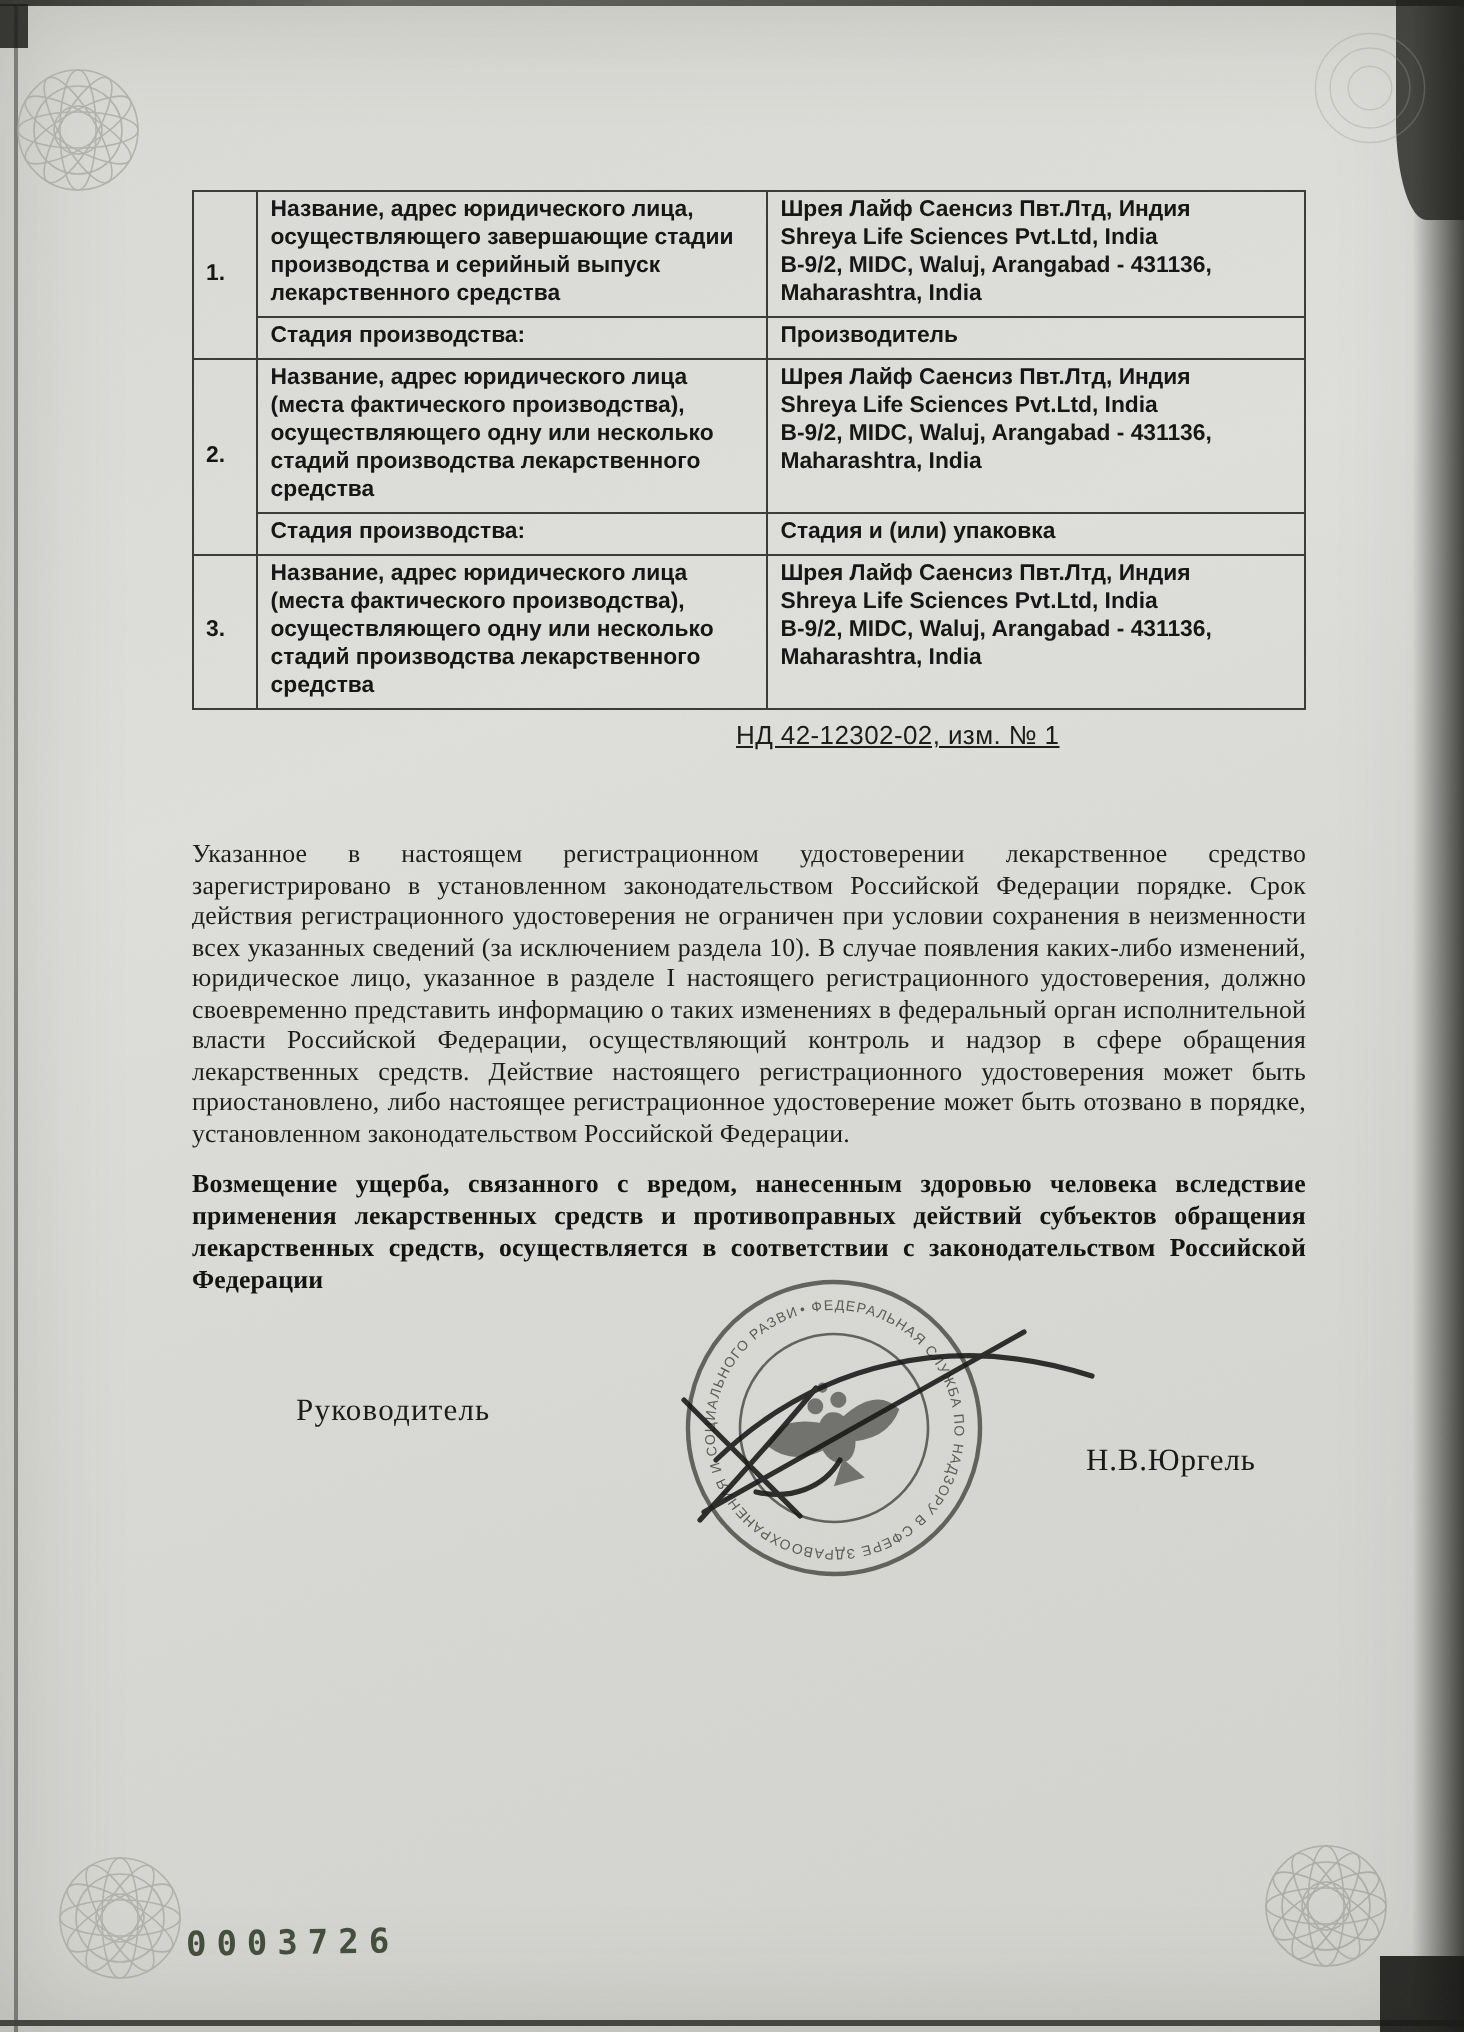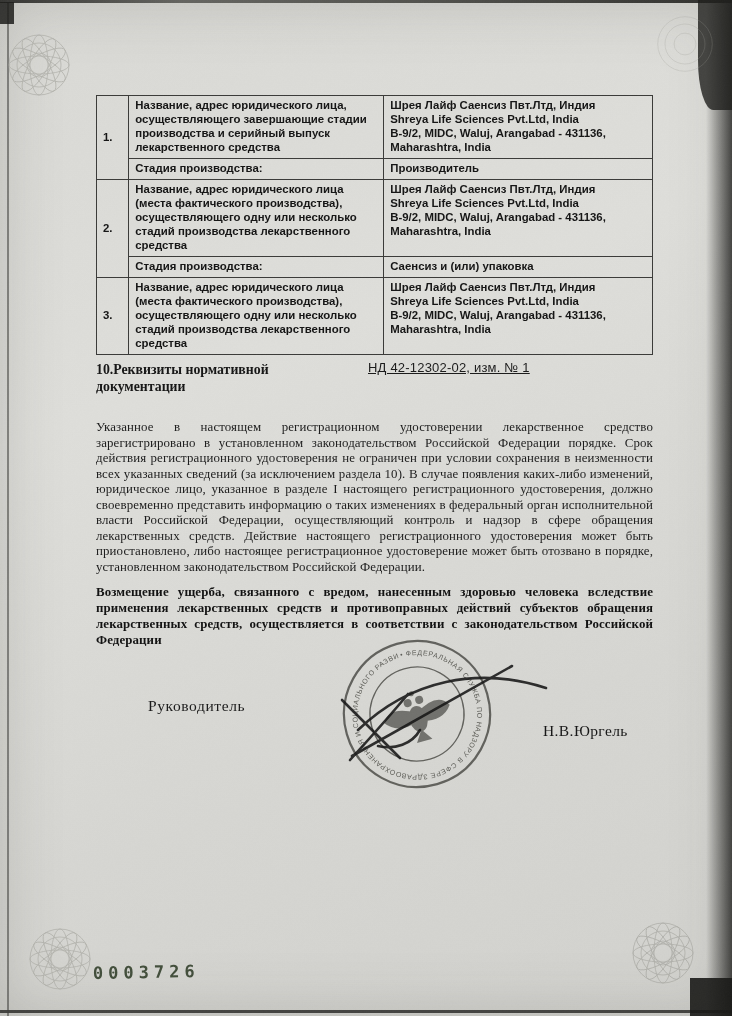--- a/index.html
+++ b/index.html
@@ -150,34 +150,33 @@
     <tr>
       <td class="num" rowspan="2">2.</td>
       <td class="lbl">Название, адрес юридического лица (места фактического производства), осуществляющего одну или несколько стадий производства лекарственного средства</td>
       <td class="val">Шрея Лайф Саенсиз Пвт.Лтд, Индия
 Shreya Life Sciences Pvt.Ltd, India
 B-9/2, MIDC, Waluj, Arangabad - 431136,
 Maharashtra, India</td>
     </tr>
     <tr>
       <td class="lbl">Стадия производства:</td>
-      <td class="val">Саенсиз и (или) упаковка</td>
+      <td class="val">Стадия и (или) упаковка</td>
     </tr>
     <tr>
       <td class="num">3.</td>
       <td class="lbl">Название, адрес юридического лица (места фактического производства), осуществляющего одну или несколько стадий производства лекарственного средства</td>
       <td class="val">Шрея Лайф Саенсиз Пвт.Лтд, Индия
 Shreya Life Sciences Pvt.Ltd, India
 B-9/2, MIDC, Waluj, Arangabad - 431136,
 Maharashtra, India</td>
     </tr>
   </tbody>
     </table>
 
-  <div class="sec10-title">10.Реквизиты нормативной документации</div>
   <div class="sec10-value">НД 42-12302-02, изм. № 1</div>
 
   <div class="para p1">Указанное в настоящем регистрационном удостоверении лекарственное средство зарегистрировано в установленном законодательством Российской Федерации порядке. Срок действия регистрационного удостоверения не ограничен при условии сохранения в неизменности всех указанных сведений (за исключением раздела 10). В случае появления каких-либо изменений, юридическое лицо, указанное в разделе I настоящего регистрационного удостоверения, должно своевременно представить информацию о таких изменениях в федеральный орган исполнительной власти Российской Федерации, осуществляющий контроль и надзор в сфере обращения лекарственных средств. Действие настоящего регистрационного удостоверения может быть приостановлено, либо настоящее регистрационное удостоверение может быть отозвано в порядке, установленном законодательством Российской Федерации.</div>
   <div class="para p2">Возмещение ущерба, связанного с вредом, нанесенным здоровью человека вследствие применения лекарственных средств и противоправных действий субъектов обращения лекарственных средств, осуществляется в соответствии с законодательством Российской Федерации</div>
 
   <div class="sign-role">Руководитель</div>
   <div class="sign-name">Н.В.Юргель</div>
 
   <svg class="seal-svg" width="190" height="176" viewBox="0 0 190 176">
     <defs>

